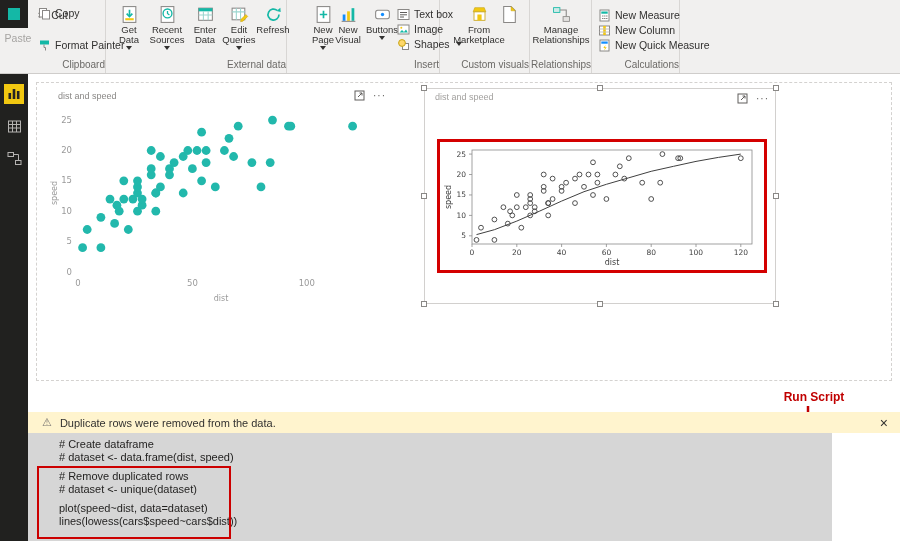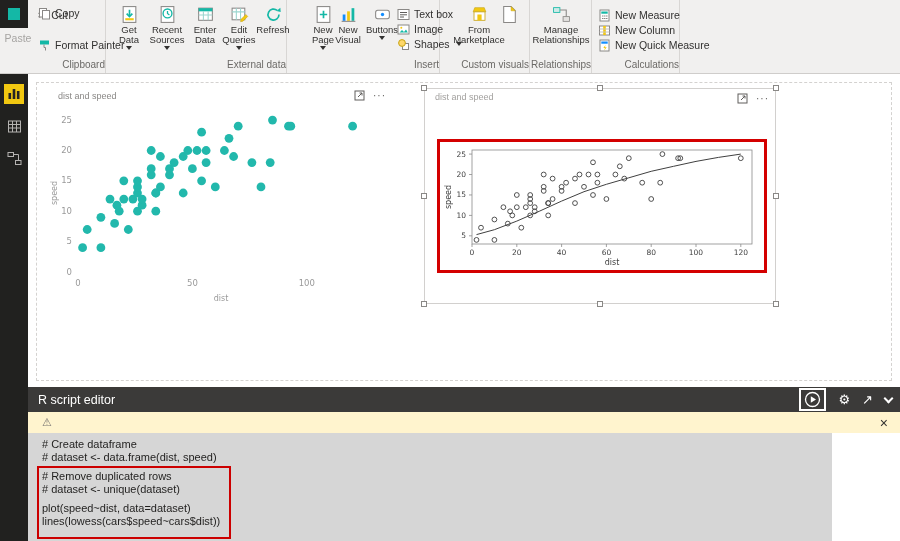--- a/index.html
+++ b/index.html
@@ -48,21 +48,21 @@
   .ed-icons { position:absolute; right:8px; top:0; height:25px; display:flex; align-items:center; gap:12px; }
   .run-wrap { border:2px solid #ffffff; padding:1px 3px; display:flex; align-items:center; }
   .ed-glyph { color:#ffffff; font-size:13px; line-height:13px; }
   .chev-down { width:7px; height:7px; border-right:2px solid #fff; border-bottom:2px solid #fff; transform:rotate(45deg); margin-top:-3px; }
 
   .warn-bar { position:absolute; left:28px; top:412px; width:872px; height:21px; background:#fff4ce; display:flex; align-items:center; }
   .warn-icn { margin-left:14px; font-size:11px; color:#797673; }
   .warn-text { margin-left:8px; font-size:11px; color:#323130; }
   .warn-close { position:absolute; right:12px; font-size:14px; color:#323130; line-height:14px; }
 
-  .code-area { position:absolute; left:28px; top:433px; width:804px; height:108px; background:#d6d6d6; padding:5px 0 0 14px; }
+  .code-area { position:absolute; left:28px; top:433px; width:804px; height:108px; background:#d6d6d6; padding:5px 0 0 31px; }
   .code-line { font-size:11px; line-height:13px; height:13px; color:#201f1e; white-space:pre; }
   .code-line.empty { height:6px; }
   .code-red-box { position:absolute; left:9px; top:33px; width:194px; height:73px; border:2px solid #cc0000; pointer-events:none; }
 
   svg text { font-family:"DejaVu Sans", sans-serif; }
 </style>
 </head>
 <body>
 
 <div class="app">
@@ -458,37 +458,24 @@
       </div>
     </div>
 
     <div class="run-note">Run Script</div>
     <svg class="run-arrow" width="20" height="54" viewBox="0 0 20 54">
       <line x1="10" y1="2" x2="10" y2="42" stroke="#c00000" stroke-width="2.5"></line>
       <polygon points="10,52 4,40 16,40" fill="#c00000"></polygon>
     </svg>
   </div>
 
-  <div class="ed-header">
-    <span class="ed-title">R script editor</span>
-    <div class="ed-icons">
-      <span class="run-wrap">
-        <svg width="17" height="17" viewBox="0 0 17 17">
-            <circle cx="8.5" cy="8.5" r="7" fill="none" stroke="#fff" stroke-width="1.3"></circle>
-            <polygon points="6.8,5.3 12,8.5 6.8,11.7" fill="#fff"></polygon>
-          </svg>
-      </span>
-      <span class="ed-glyph">⚙</span>
-      <span class="ed-glyph">↗</span>
-      <span class="chev-down"></span>
-    </div>
-  </div>
 
   <div class="warn-bar">
     <span class="warn-icn">⚠</span>
+    <span class="warn-text">Duplicate rows were removed from the data.</span>
     <span class="warn-close">×</span>
   </div>
 
   <div class="code-area">
     <div>
         <div class="code-line"># Create dataframe</div>
         <div class="code-line"># dataset &lt;- data.frame(dist, speed)</div>
         <div class="code-line empty"></div>
         <div class="code-line"># Remove duplicated rows</div>
         <div class="code-line"># dataset &lt;- unique(dataset)</div>

